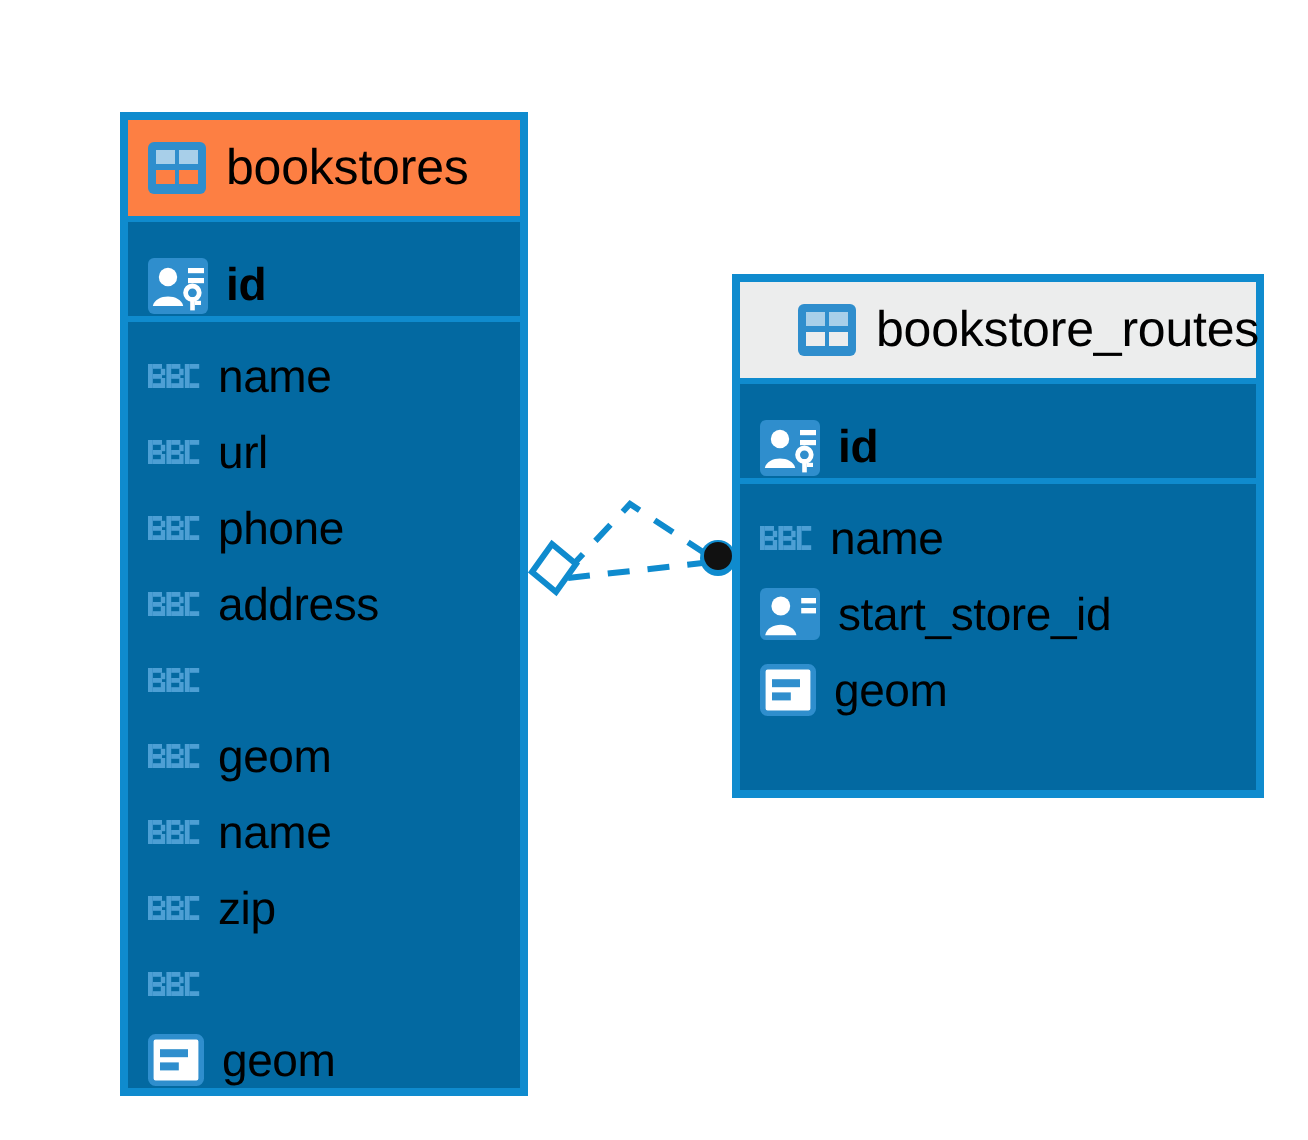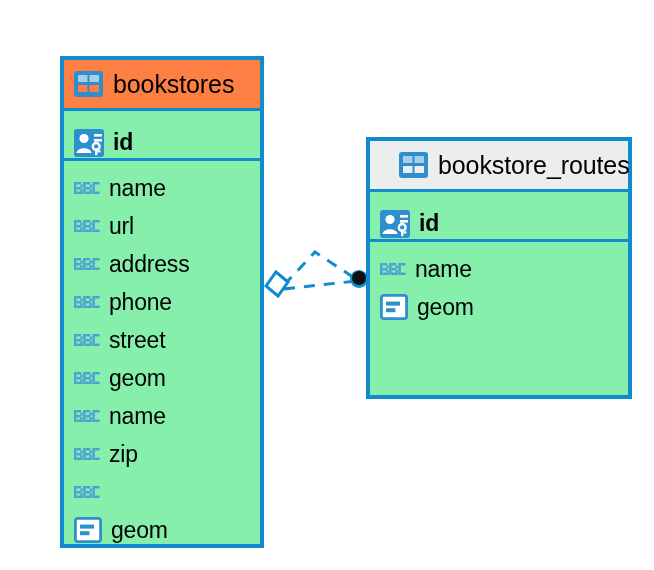--- a/index.html
+++ b/index.html
@@ -19,21 +19,21 @@
   .canvas {
     position: absolute;
     inset: 0;
   }
 
   
   .entity {
     position: absolute;
     box-sizing: border-box;
     border: 4px solid #0f8bce;
-    background: #86efac;
+    background: #0369a1;
   }
 
   #entity-bookstores {
     left: 60px;
     top: 56px;
     width: 204px;
     height: 492px;
   }
 
   #entity-bookstore-routes {
@@ -218,20 +218,45 @@
               <rect x="15.6" y="4.4" width="2.2" height="3.2"></rect>
                 <rect x="11.6" y="7" width="4.6" height="2.4"></rect>
               <rect x="15.6" y="9" width="2.2" height="5"></rect>
                 <rect x="11.6" y="11.6" width="4.6" height="2.4"></rect>
               <rect x="18.4" y="2" width="2.4" height="12"></rect>
                 <rect x="20.8" y="2" width="4.8" height="2.4"></rect>
               <rect x="20.8" y="11.6" width="4.8" height="2.4"></rect>
             </g>
           </svg>
         </span>
+        <span class="field-label">phone</span>
+      </div>
+
+      <div class="field-row">
+        <span class="icon">
+          <svg width="26" height="16" viewBox="0 0 26 16" xmlns="http://www.w3.org/2000/svg">
+            <g fill="#4d9fd4">
+              <rect x="0" y="2" width="2.4" height="12"></rect>
+                <rect x="2.4" y="2" width="4.6" height="2.4"></rect>
+              <rect x="6.4" y="4.4" width="2.2" height="3.2"></rect>
+                <rect x="2.4" y="7" width="4.6" height="2.4"></rect>
+              <rect x="6.4" y="9" width="2.2" height="5"></rect>
+                <rect x="2.4" y="11.6" width="4.6" height="2.4"></rect>
+              <rect x="9.2" y="2" width="2.4" height="12"></rect>
+                <rect x="11.6" y="2" width="4.6" height="2.4"></rect>
+              <rect x="15.6" y="4.4" width="2.2" height="3.2"></rect>
+                <rect x="11.6" y="7" width="4.6" height="2.4"></rect>
+              <rect x="15.6" y="9" width="2.2" height="5"></rect>
+                <rect x="11.6" y="11.6" width="4.6" height="2.4"></rect>
+              <rect x="18.4" y="2" width="2.4" height="12"></rect>
+                <rect x="20.8" y="2" width="4.8" height="2.4"></rect>
+              <rect x="20.8" y="11.6" width="4.8" height="2.4"></rect>
+            </g>
+          </svg>
+        </span>
         <span class="field-label">address</span>
       </div>
 
       <div class="field-row">
         <span class="icon">
           <svg width="26" height="16" viewBox="0 0 26 16" xmlns="http://www.w3.org/2000/svg">
             <g fill="#4d9fd4">
               <rect x="0" y="2" width="2.4" height="12"></rect>
                 <rect x="2.4" y="2" width="4.6" height="2.4"></rect>
               <rect x="6.4" y="4.4" width="2.2" height="3.2"></rect>
@@ -243,46 +268,20 @@
               <rect x="15.6" y="4.4" width="2.2" height="3.2"></rect>
                 <rect x="11.6" y="7" width="4.6" height="2.4"></rect>
               <rect x="15.6" y="9" width="2.2" height="5"></rect>
                 <rect x="11.6" y="11.6" width="4.6" height="2.4"></rect>
               <rect x="18.4" y="2" width="2.4" height="12"></rect>
                 <rect x="20.8" y="2" width="4.8" height="2.4"></rect>
               <rect x="20.8" y="11.6" width="4.8" height="2.4"></rect>
             </g>
           </svg>
         </span>
-        <span class="field-label">phone</span>
-      </div>
-
-      <div class="field-row">
-        <span class="icon">
-          <svg width="26" height="16" viewBox="0 0 26 16" xmlns="http://www.w3.org/2000/svg">
-            <g fill="#4d9fd4">
-              <rect x="0" y="2" width="2.4" height="12"></rect>
-                <rect x="2.4" y="2" width="4.6" height="2.4"></rect>
-              <rect x="6.4" y="4.4" width="2.2" height="3.2"></rect>
-                <rect x="2.4" y="7" width="4.6" height="2.4"></rect>
-              <rect x="6.4" y="9" width="2.2" height="5"></rect>
-                <rect x="2.4" y="11.6" width="4.6" height="2.4"></rect>
-              <rect x="9.2" y="2" width="2.4" height="12"></rect>
-                <rect x="11.6" y="2" width="4.6" height="2.4"></rect>
-              <rect x="15.6" y="4.4" width="2.2" height="3.2"></rect>
-                <rect x="11.6" y="7" width="4.6" height="2.4"></rect>
-              <rect x="15.6" y="9" width="2.2" height="5"></rect>
-                <rect x="11.6" y="11.6" width="4.6" height="2.4"></rect>
-              <rect x="18.4" y="2" width="2.4" height="12"></rect>
-                <rect x="20.8" y="2" width="4.8" height="2.4"></rect>
-              <rect x="20.8" y="11.6" width="4.8" height="2.4"></rect>
-            </g>
-          </svg>
-        </span>
-        <span class="field-label">street</span>
       </div>
 
       <div class="field-row">
         <span class="icon">
           <svg width="26" height="16" viewBox="0 0 26 16" xmlns="http://www.w3.org/2000/svg">
             <g fill="#4d9fd4">
               <rect x="0" y="2" width="2.4" height="12"></rect>
                 <rect x="2.4" y="2" width="4.6" height="2.4"></rect>
               <rect x="6.4" y="4.4" width="2.2" height="3.2"></rect>
                 <rect x="2.4" y="7" width="4.6" height="2.4"></rect>
@@ -444,20 +443,32 @@
                 <rect x="11.6" y="11.6" width="4.6" height="2.4"></rect>
               <rect x="18.4" y="2" width="2.4" height="12"></rect>
                 <rect x="20.8" y="2" width="4.8" height="2.4"></rect>
               <rect x="20.8" y="11.6" width="4.8" height="2.4"></rect>
             </g>
           </svg>
         </span>
         <span class="field-label">name</span>
       </div>
 
+      <div class="field-row">
+        <span class="icon">
+          <svg width="30" height="26" viewBox="0 0 30 26" xmlns="http://www.w3.org/2000/svg">
+            <rect x="0" y="0" width="30" height="26" rx="3" fill="#2f8ecd"></rect>
+            <circle cx="10.4" cy="9" r="4.7" fill="#ffffff"></circle>
+            <path d="M 2.6 23.6 C 3.8 16.6 17 16.6 18.2 23.6 Z" fill="#ffffff"></path>
+            <rect x="20.6" y="5" width="7.4" height="2.7" fill="#ffffff"></rect>
+            <rect x="20.6" y="10" width="7.4" height="2.7" fill="#ffffff"></rect>
+          </svg>
+        </span>
+        <span class="field-label">start_store_id</span>
+      </div>
 
 
       <div class="field-row">
         <span class="icon">
           <svg width="28" height="26" viewBox="0 0 28 26" xmlns="http://www.w3.org/2000/svg">
             <rect x="1.4" y="1.4" width="25.2" height="23.2" rx="2.4" fill="#ffffff" stroke="#2f8ecd" stroke-width="2.8"></rect>
             <rect x="6" y="7.6" width="14" height="4" fill="#2f8ecd"></rect>
             <rect x="6" y="14.2" width="9.4" height="4" fill="#2f8ecd"></rect>
           </svg>
         </span>

